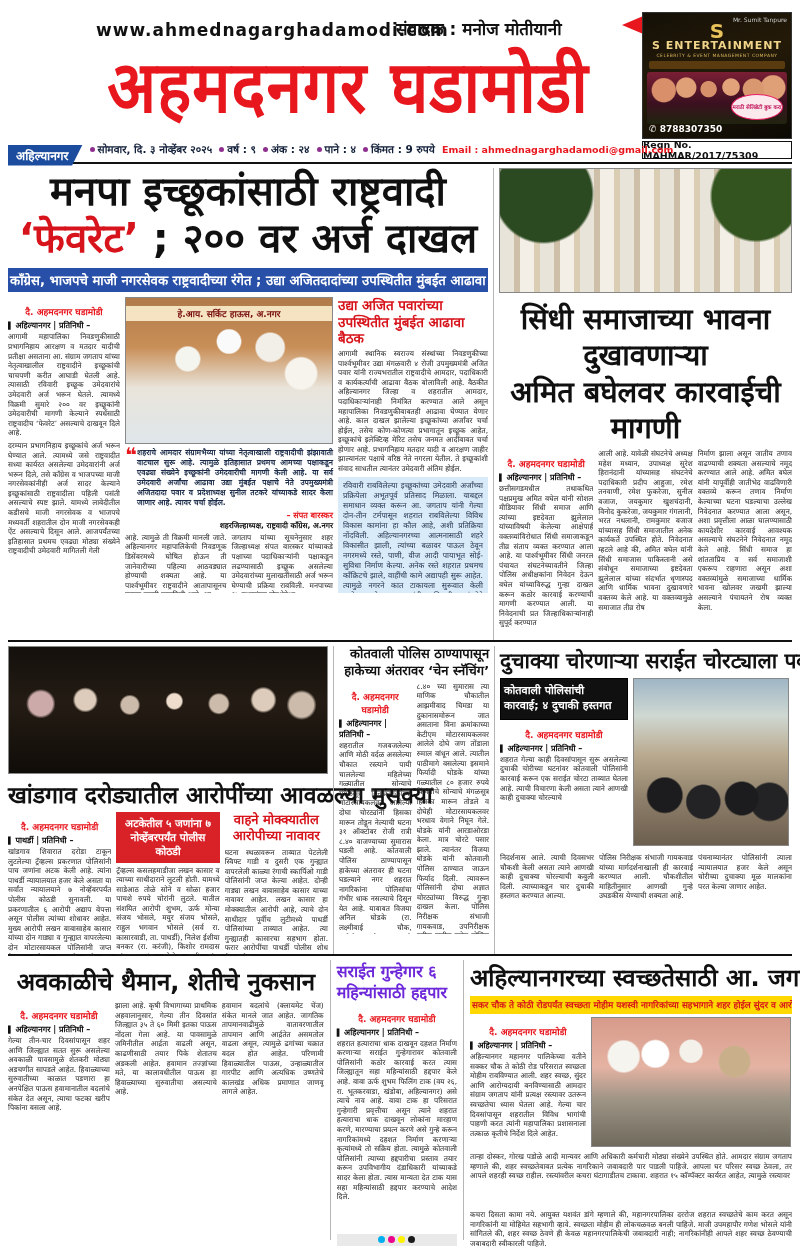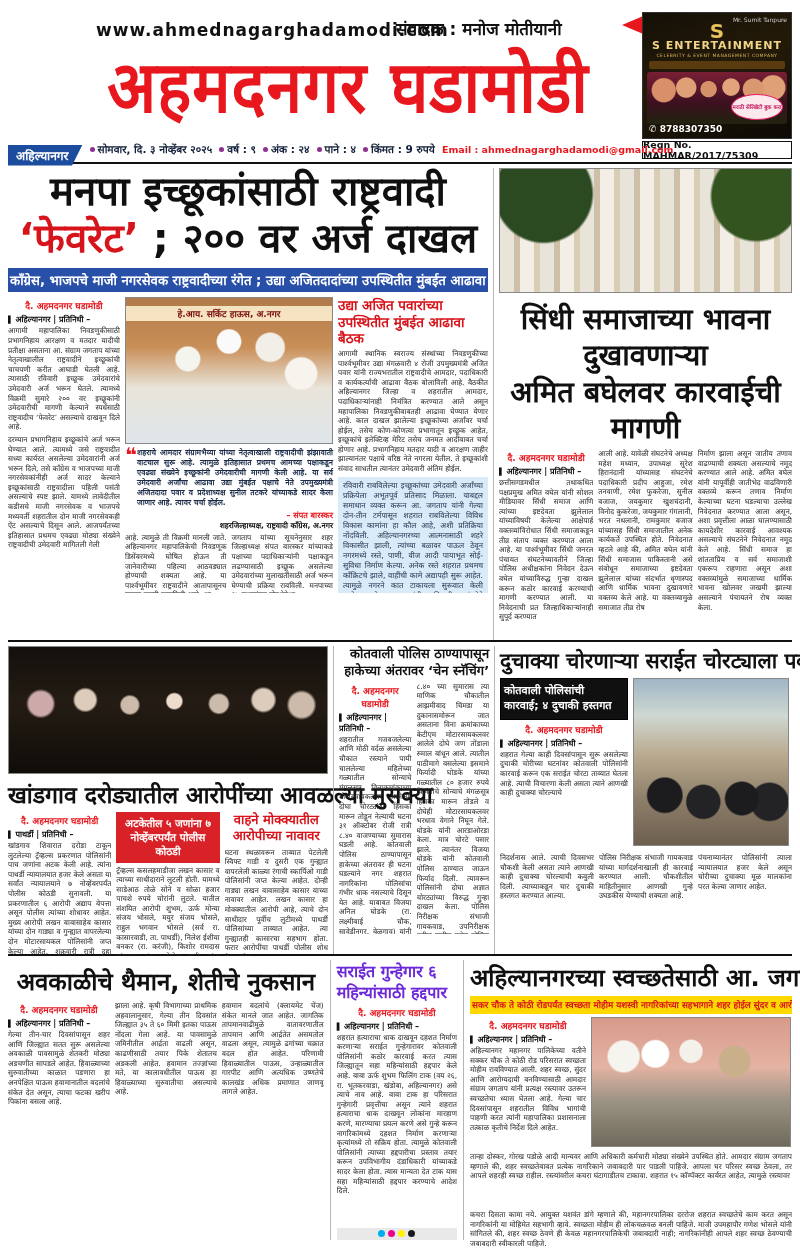--- a/index.html
+++ b/index.html
@@ -34,21 +34,21 @@
   .ad-phone { position:absolute; left:6px; bottom:4px; color:#fff; font-size:9px; font-weight:bold; }
   .regn { position:absolute; right:0; top:141px; width:150px; height:18px; border:1.5px solid #111; font-size:9.5px; font-weight:bold; display:flex; align-items:center; justify-content:center; color:#111; background:#fff; }
 
   .infobar { position:absolute; left:0; top:138px; width:632px; height:22px; display:flex; align-items:center; gap:7px; }
   .edition-badge { background:#1b4c9e; color:#fff; font-weight:bold; font-size:12px; padding:2px 14px 2px 8px; clip-path:polygon(0 0,100% 0,86% 100%,0 100%); white-space:nowrap;margin-top:12px; }
   .info-item { display:flex; align-items:center; gap:3px; font-size:10.5px; font-weight:bold; color:#13203a; white-space:nowrap; }
   .dot { width:5px; height:5px; border-radius:50%; background:#8e2f8e; display:inline-block; }
   .info-email { color:#e8171e; font-size:9.5px; font-weight:bold; white-space:nowrap; }
 
   
-  .credit { color:#e8171e; font-weight:bold; font-size:9px; text-align:center; margin:2px 0 1px; }
+  .credit { color:#e8171e; font-weight:bold; font-size:9px; text-align:center; margin:8px 0 1px; }
   .byline { font-size:8px; font-weight:bold; color:#111; margin-bottom:2px; }
   .byline::before { content:"▌"; color:#111; font-size:7px; margin-right:2px; }
   .small { font-size:7.3px; line-height:9.6px; text-align:justify; color:#222; }
   .vr { width:1px; background:#b5b5b5; }
   .photo { position:relative; overflow:hidden; border:1px solid #888; }
   .col-clip { overflow:hidden; }
 
   
   .lead { display:flex; height:476px; gap:5px; padding-top:4px; }
   .lead-left { width:480px; }

